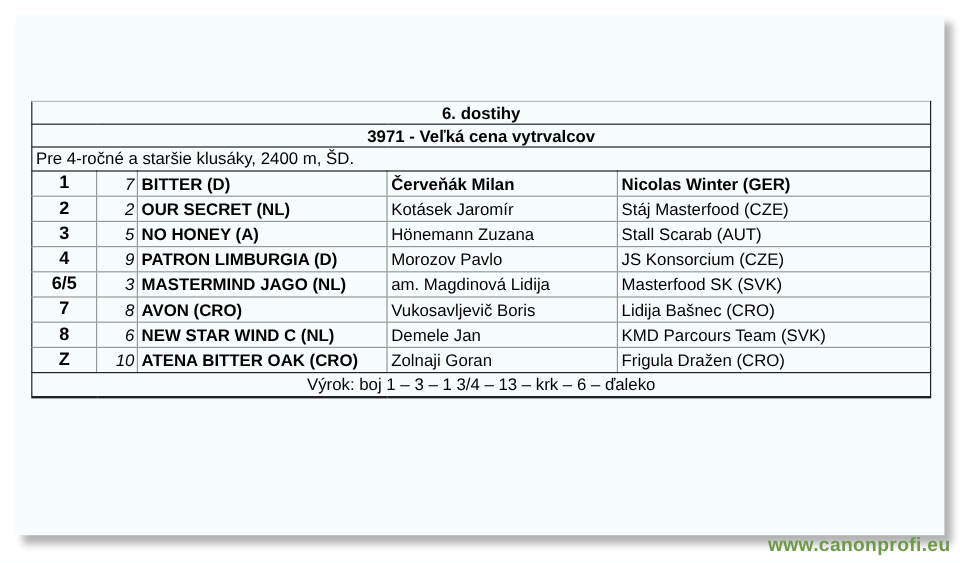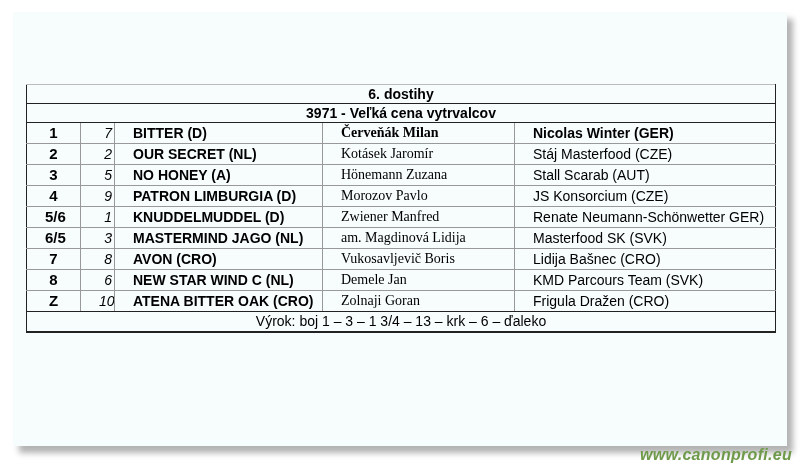--- a/index.html
+++ b/index.html
@@ -12,38 +12,38 @@
     background: #f7fcfd;
     box-shadow: 6px 7px 6px rgba(0,0,0,0.30);
   }
   table.results {
     position: absolute; left: 26px; top: 84px; width: 749px;
     border-collapse: collapse; table-layout: fixed;
     font-size: 14px; color: #000;
   }
   table.results td {
     border: 1px solid #222;
-    padding: 0 18px; height: 20px; line-height: 20px;
+    padding: 0 3px; height: 20px; line-height: 20px;
     white-space: nowrap; overflow: hidden;
   }
   table.results tr.head td { height: 18px; line-height: 18px; text-align: center; font-weight: bold; }
   table.results tr.title td { border-top: 1px solid #bbb; }
   table.results tr.cond td { text-align: left; font-weight: normal; height: 19px; line-height: 19px; }
   td.place { text-align: center; font-weight: bold; font-size: 15px; border-right: 1px solid #999 !important; }
   td.num { text-align: right; font-style: italic; border-right: 1px solid #999 !important; padding-right: 2px !important; }
   td.horse { font-weight: bold; border-right: 1px solid #999 !important; }
-  td.driver { border-right: 1px solid #999 !important; font-family: Liberation Serif, serif; }
+  td.driver { border-right: 1px solid #999 !important; }
   tr.row td { border-top: 1px solid #999; border-bottom: 1px solid #999; }
   tr.row.first td { border-top: 1px solid #222; }
   tr.row.last td { border-bottom: 1px solid #222; }
   tr.row.bold-row td.driver, tr.row.bold-row td.owner { font-weight: bold; }
   tr.footer td { text-align: center; height: 19px; line-height: 19px; border-bottom: 2px solid #222; }
   .watermark {
     position: absolute; left: 640px; top: 446px;
-    font-size: 16px; font-style: italic; font-weight: bold;
+    font-size: 16px; font-weight: bold;
     color: #6e9a4a; letter-spacing: 0.3px;
   }
 </style>
 </head>
 <body>
 
 <div class="panel"></div>
 
 <table class="results">
   <colgroup>
@@ -52,20 +52,23 @@
     <col style="width:208px">
     <col style="width:192px">
     <col style="width:261px">
   </colgroup>
   <tbody>
     <tr class="head title">
       <td colspan="5">6. dostihy</td>
     </tr>
     <tr class="head">
       <td colspan="5">3971 - Veľká cena vytrvalcov</td>
+    </tr>
+    <tr class="head cond">
+      <td colspan="5">Pre 4-ročné a staršie klusáky, 2400 m, ŠD.</td>
     </tr>
 
     <tr class="row first bold-row">
       <td class="place">1</td>
       <td class="num">7</td>
       <td class="horse">BITTER (D)</td>
       <td class="driver">Červeňák Milan</td>
       <td class="owner">Nicolas Winter (GER)</td>
     </tr>
     <tr class="row">
@@ -81,27 +84,20 @@
       <td class="horse">NO HONEY (A)</td>
       <td class="driver">Hönemann Zuzana</td>
       <td class="owner">Stall Scarab (AUT)</td>
     </tr>
     <tr class="row">
       <td class="place">4</td>
       <td class="num">9</td>
       <td class="horse">PATRON LIMBURGIA (D)</td>
       <td class="driver">Morozov Pavlo</td>
       <td class="owner">JS Konsorcium (CZE)</td>
-    </tr>
-    <tr class="row">
-      <td class="place">5/6</td>
-      <td class="num">1</td>
-      <td class="horse">KNUDDELMUDDEL (D)</td>
-      <td class="driver">Zwiener Manfred</td>
-      <td class="owner">Renate Neumann-Schönwetter GER)</td>
     </tr>
     <tr class="row">
       <td class="place">6/5</td>
       <td class="num">3</td>
       <td class="horse">MASTERMIND JAGO (NL)</td>
       <td class="driver">am. Magdinová Lidija</td>
       <td class="owner">Masterfood SK (SVK)</td>
     </tr>
     <tr class="row">
       <td class="place">7</td>

